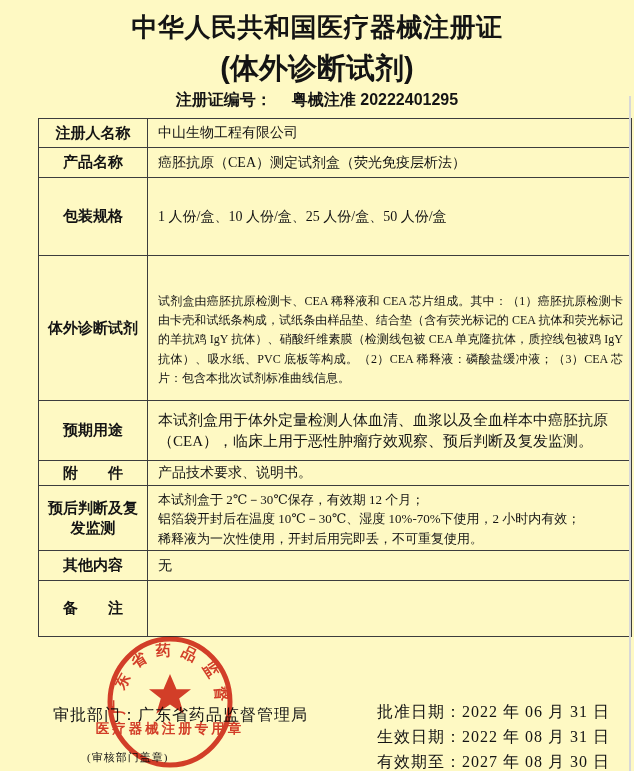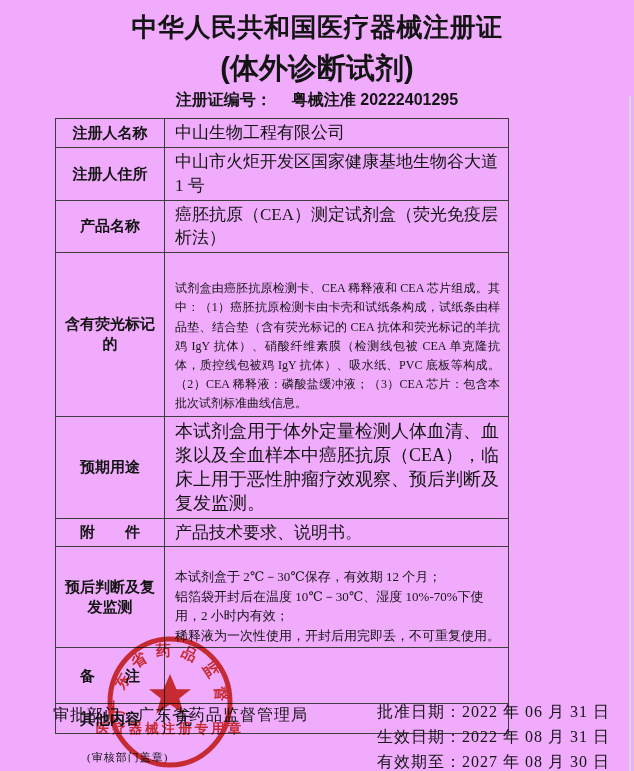--- a/index.html
+++ b/index.html
@@ -1,41 +1,41 @@
 <!DOCTYPE html>
 <html><head>
 <meta charset="utf-8">
 <style>
   html,body { margin:0; padding:0; background:#ffffff; }
   .page {
     position:relative; width:634px; height:771px; margin:0 auto;
-    background:#f0abfc; overflow:hidden; color:#141414;
+    background:#fef9c3; overflow:hidden; color:#141414;
     font-family:"Liberation Serif","DejaVu Serif",serif;
   }
   .hdr { position:absolute; left:0; width:100%; text-align:center;
          font-family:"Liberation Sans","DejaVu Sans",sans-serif; font-weight:bold; }
   .title    { top:10px;  font-size:26px; letter-spacing:0.5px; }
   .subtitle { top:49px;  font-size:29px; }
   .regline  { top:90px;  font-size:16px; font-family:"Liberation Sans","DejaVu Sans",sans-serif; font-weight:bold; }
   .regline .regno { margin-left:20px; }
 
   table.cert {
-    position:absolute; top:118px; left:55px; width:454px;
+    position:absolute; top:118px; left:38px; width:594px;
     border-collapse:collapse; table-layout:fixed;
   }
   table.cert td { border:1.6px solid #3d3d3d; vertical-align:middle; }
   td.lbl {
     width:104px; text-align:center; font-weight:bold;
     font-family:"Liberation Sans","DejaVu Sans",sans-serif;
     font-size:15px; padding:1px 2px; line-height:1.35;
   }
-  td.val { padding:2px 8px 2px 10px; font-size:17px; line-height:1.4; }
+  td.val { padding:2px 8px 2px 10px; font-size:14px; line-height:1.4; }
   td.val.small  { font-size:12px; line-height:1.6; text-align:justify; padding-top:26px; }
-  td.val.multi  { font-size:13px;  line-height:1.5; white-space:pre-line; vertical-align:top; padding-top:20px; }
-  td.val.intended { font-size:18px; line-height:1.35; }
+  td.val.multi  { font-size:13px;  line-height:1.5; white-space:pre-line; vertical-align:top; padding-top:4px; }
+  td.val.intended { font-size:15px; line-height:1.35; }
 
   .footer-dept {
     position:absolute; left:53px; top:705px; font-size:16px; letter-spacing:1px;
   }
   .footer-note {
     position:absolute; left:87px; top:731px; font-size:11px; letter-spacing:1px;margin-top:19px;
   }
   .dates { position:absolute; right:24px; top:699px; font-size:16px; line-height:25px; }
   .dates div { letter-spacing:1px; }
 
@@ -58,53 +58,53 @@
   <div class="hdr regline">
     <span>注册证编号：</span><span class="regno">粤械注准 20222401295</span>
   </div>
 
   <table class="cert">
     <tbody>
         <tr style="height:29px">
       <td class="lbl">注册人名称</td>
       <td class="val">中山生物工程有限公司</td>
     </tr>
-    <tr style="height:34px">
-      <td class="lbl">注册人住所</td>
-      <td class="val">中山市火炬开发区国家健康基地生物谷大道 1 号</td>
-    </tr>
     <tr style="height:30px">
       <td class="lbl">产品名称</td>
       <td class="val">癌胚抗原（CEA）测定试剂盒（荧光免疫层析法）</td>
     </tr>
+    <tr style="height:78px">
+      <td class="lbl">包装规格</td>
+      <td class="val">1 人份/盒、10 人份/盒、25 人份/盒、50 人份/盒</td>
+    </tr>
     <tr style="height:145px">
-      <td class="lbl">含有荧光标记的</td>
+      <td class="lbl">体外诊断试剂</td>
       <td class="val small">试剂盒由癌胚抗原检测卡、CEA 稀释液和 CEA 芯片组成。其中：（1）癌胚抗原检测卡由卡壳和试纸条构成，试纸条由样品垫、结合垫（含有荧光标记的 CEA 抗体和荧光标记的羊抗鸡 IgY 抗体）、硝酸纤维素膜（检测线包被 CEA 单克隆抗体，质控线包被鸡 IgY 抗体）、吸水纸、PVC 底板等构成。（2）CEA 稀释液：磷酸盐缓冲液；（3）CEA 芯片：包含本批次试剂标准曲线信息。</td>
     </tr>
     <tr style="height:60px">
       <td class="lbl">预期用途</td>
       <td class="val intended">本试剂盒用于体外定量检测人体血清、血浆以及全血样本中癌胚抗原（CEA），临床上用于恶性肿瘤疗效观察、预后判断及复发监测。</td>
     </tr>
     <tr style="height:23px">
       <td class="lbl">附　　件</td>
       <td class="val">产品技术要求、说明书。</td>
     </tr>
     <tr style="height:57px">
       <td class="lbl">预后判断及复发监测</td>
       <td class="val multi">本试剂盒于 2℃－30℃保存，有效期 12 个月；
 铝箔袋开封后在温度 10℃－30℃、湿度 10%-70%下使用，2 小时内有效；
 稀释液为一次性使用，开封后用完即丢，不可重复使用。</td>
     </tr>
+    <tr style="height:30px">
+      <td class="lbl">其他内容</td>
+      <td class="val">无</td>
+    </tr>
     <tr style="height:56px">
       <td class="lbl">备　　注</td>
       <td class="val"></td>
-    </tr>
-    <tr style="height:30px">
-      <td class="lbl">其他内容</td>
-      <td class="val">无</td>
     </tr>
   </tbody>
     </table>
 
   <div class="footer-dept">审批部门：广东省药品监督管理局</div>
   <div class="footer-note">(审核部门盖章)</div>
 
   <div class="dates">
     <div>批准日期：2022 年 06 月 31 日</div>
     <div>生效日期：2022 年 08 月 31 日</div>

